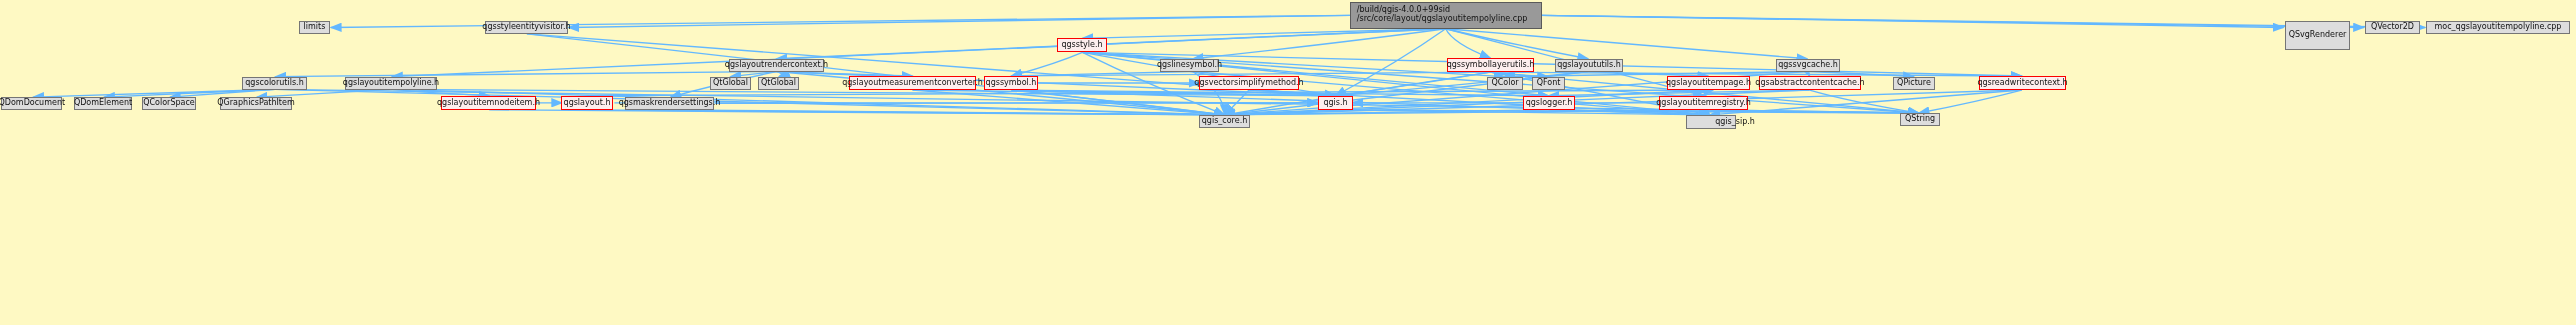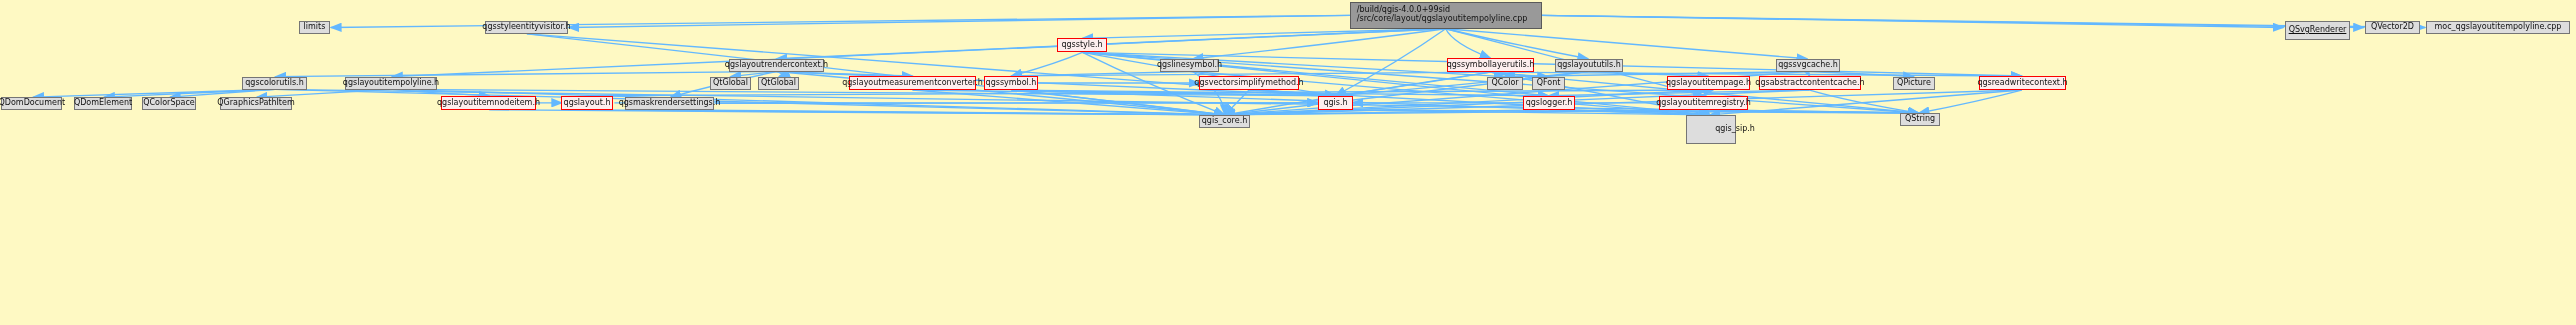--- a/index.html
+++ b/index.html
@@ -120,21 +120,21 @@
         <path d="M1582,141 Q2002.5,145.5 2423,150"></path>
         <path d="M1693,82 Q2070,116 2423,150"></path>
       </g>
   </svg>
   <div id="nodes">
       <div class="node n-root" style="left: 1350px; top: 1.9px; width: 192px; height: 27px;">/build/qgis-4.0.0+99sid
 /src/core/layout/qgslayoutitempolyline.cpp</div>
       <div class="node n-plain" style="left: 299px; top: 21px; width: 31px; height: 12.8px;">limits</div>
       <div class="node n-plain" style="left: 485px; top: 21px; width: 83px; height: 12.8px;">qgsstyleentityvisitor.h</div>
       <div class="node n-red" style="left: 1057px; top: 38px; width: 50px; height: 14px;">qgsstyle.h</div>
-      <div class="node n-plain" style="left: 2285px; top: 21px; width: 65px; height: 19px; text-decoration: underline;">QSvgRenderer</div>
+      <div class="node n-plain" style="left: 2285px; top: 21px; width: 65px; height: 29px;">QSvgRenderer</div>
       <div class="node n-plain" style="left: 2365px; top: 21px; width: 55px; height: 12.8px;">QVector2D</div>
       <div class="node n-plain" style="left: 2426px; top: 21px; width: 144px; height: 12.8px;">moc_qgslayoutitempolyline.cpp</div>
       <div class="node n-plain" style="left: 729px; top: 59px; width: 95px; height: 12.8px;">qgslayoutrendercontext.h</div>
       <div class="node n-plain" style="left: 1160px; top: 59px; width: 59px; height: 12.8px;">qgslinesymbol.h</div>
       <div class="node n-red" style="left: 1447px; top: 58px; width: 87px; height: 14px;">qgssymbollayerutils.h</div>
       <div class="node n-plain" style="left: 1555px; top: 59px; width: 68px; height: 12.8px;">qgslayoututils.h</div>
       <div class="node n-plain" style="left: 1776px; top: 59px; width: 64px; height: 12.8px;">qgssvgcache.h</div>
       <div class="node n-plain" style="left: 242px; top: 77px; width: 65px; height: 12.8px;">qgscolorutils.h</div>
       <div class="node n-plain" style="left: 345px; top: 77px; width: 92px; height: 12.8px;">qgslayoutitempolyline.h</div>
       <div class="node n-plain" style="left: 710px; top: 77px; width: 41px; height: 12.8px;">QtGlobal</div>
@@ -153,16 +153,16 @@
       <div class="node n-plain" style="left: 142px; top: 97px; width: 54px; height: 12.8px;">QColorSpace</div>
       <div class="node n-plain" style="left: 220px; top: 97px; width: 72px; height: 12.8px;">QGraphicsPathItem</div>
       <div class="node n-red" style="left: 441px; top: 96px; width: 95px; height: 14px;">qgslayoutitemnodeitem.h</div>
       <div class="node n-red" style="left: 561px; top: 96px; width: 52px; height: 14px;">qgslayout.h</div>
       <div class="node n-plain" style="left: 625px; top: 97px; width: 89px; height: 12.8px;">qgsmaskrendersettings.h</div>
       <div class="node n-red" style="left: 1318px; top: 96px; width: 35px; height: 14px;">qgis.h</div>
       <div class="node n-red" style="left: 1523px; top: 96px; width: 52px; height: 14px;">qgslogger.h</div>
       <div class="node n-red" style="left: 1659px; top: 96px; width: 89px; height: 14px;">qgslayoutitemregistry.h</div>
       <div class="node n-plain" style="left: 1900px; top: 113px; width: 40px; height: 12.8px;">QString</div>
       <div class="node n-plain" style="left: 1199px; top: 115px; width: 51px; height: 12.8px;">qgis_core.h</div>
-      <div class="node n-plain" style="left: 1686px; top: 115px; width: 47px; height: 29px; padding-left: 48px;">qgis_sip.h</div>
+      <div class="node n-plain" style="left: 1686px; top: 115px; width: 47px; height: 14px; padding-left: 48px;">qgis_sip.h</div>
     </div>
 </div>
 
 
 </body></html>

